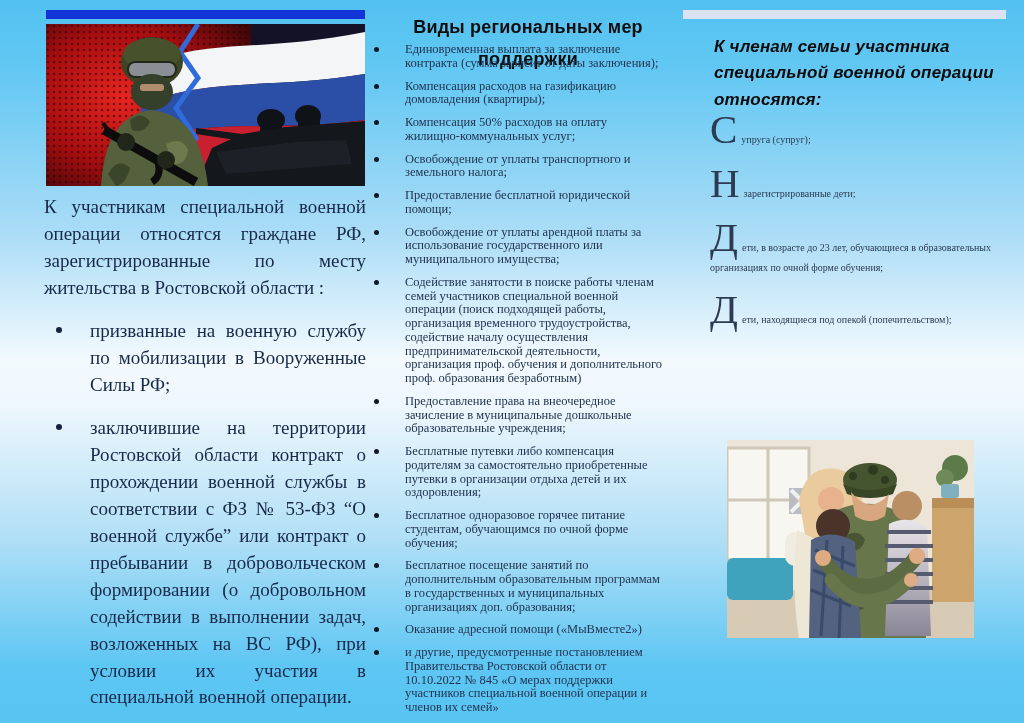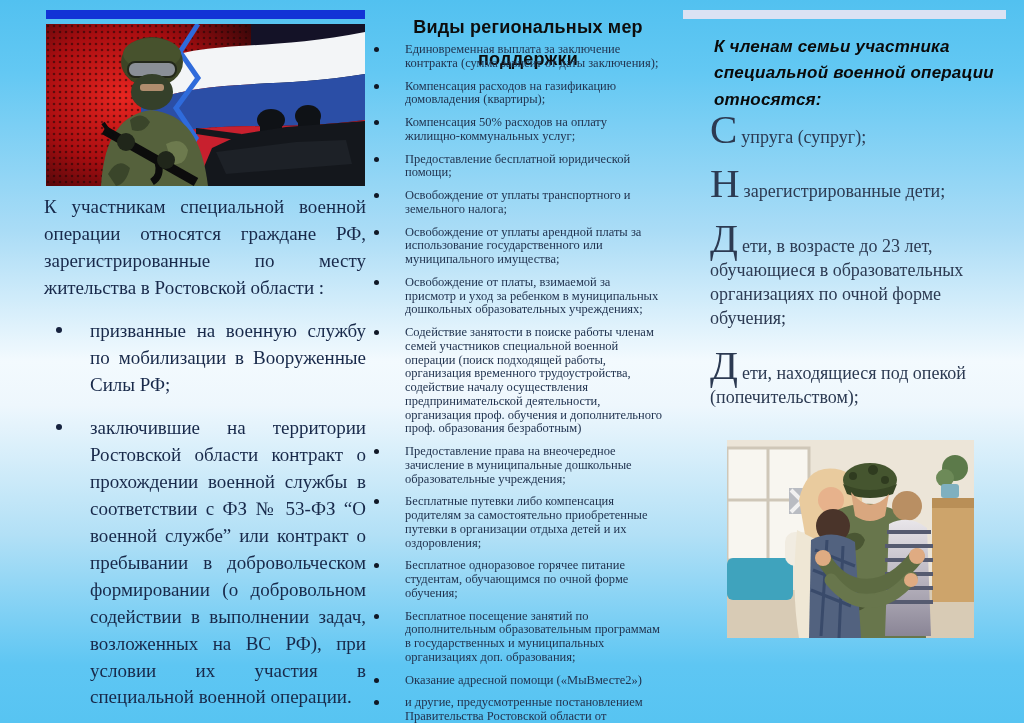--- a/index.html
+++ b/index.html
@@ -46,21 +46,21 @@
   #right-heading{
     position:absolute;left:710px;top:30px;width:290px;margin:4px;
     font-family:"Liberation Sans",sans-serif;font-weight:800;font-style:italic;
     font-size:17px;line-height:1.55;color:#0a0a0a;letter-spacing:.2px;
   }
   #right-members{position:absolute;left:710px;top:110px;width:292px;color:#2c3a52;}
   .member{margin-bottom:15px;}
   .member-initial{
     font-size:41px;line-height:.95;margin-right:4px;color:#2c3a52;
   }
-  .member-text{font-size:18px;line-height:1.35;}
+  .member-text{font-size:10px;line-height:1.35;}
 </style>
 </head>
 <body>
 
 <div id="page">
 
   <div id="bar-left" class="bar"></div>
   <div id="bar-right" class="bar"></div>
 
   <svg id="photo-left" class="photo" viewBox="0 0 319 162">
@@ -122,24 +122,23 @@
         <li>заключившие на территории Ростовской области контракт о прохождении военной службы в соответствии с ФЗ № 53-ФЗ “О военной службе” или контракт о пребывании в добровольческом формировании (о добровольном содействии в выполнении задач, возложенных на ВС РФ), при условии их участия в специальной военной операции.</li>
       </ul>
   </div>
 
   <h1 id="mid-title">Виды региональных мер поддержки</h1>
   <ul id="mid-list" class="plist">
 
   <li>Единовременная выплата за заключение контракта (сумма зависит от даты заключения);</li>
       <li>Компенсация расходов на газификацию домовладения (квартиры);</li>
       <li>Компенсация 50% расходов на оплату жилищно-коммунальных услуг;</li>
+      <li>Освобождение от уплаты транспортного и земельного налога;</li>
       <li>Предоставление бесплатной юридической помощи;</li>
-      <li>Освобождение от уплаты транспортного и земельного налога;</li>
       <li>Освобождение от уплаты арендной платы за использование государственного или муниципального имущества;</li>
-      <li>Освобождение от платы, взимаемой за присмотр и уход за ребенком в муниципальных дошкольных образовательных учреждениях;</li>
       <li>Содействие занятости в поиске работы членам семей участников специальной военной операции (поиск подходящей работы, организация временного трудоустройства, содействие началу осуществления предпринимательской деятельности, организация проф. обучения и дополнительного проф. образования безработным)</li>
       <li>Предоставление права на внеочередное зачисление в муниципальные дошкольные образовательные учреждения;</li>
       <li>Бесплатные путевки либо компенсация родителям за самостоятельно приобретенные путевки в организации отдыха детей и их оздоровления;</li>
       <li>Бесплатное одноразовое горячее питание студентам, обучающимся по очной форме обучения;</li>
       <li>Бесплатное посещение занятий по дополнительным образовательным программам в государственных и муниципальных организациях доп. образования;</li>
       <li>Оказание адресной помощи («МыВместе2»)</li>
       <li>и другие, предусмотренные постановлением Правительства Ростовской области от 10.10.2022 № 845 «О мерах поддержки участников специальной военной операции и членов их семей»</li>
     </ul>
 
   <h2 id="right-heading">К членам семьи участника специальной военной операции относятся:</h2>

